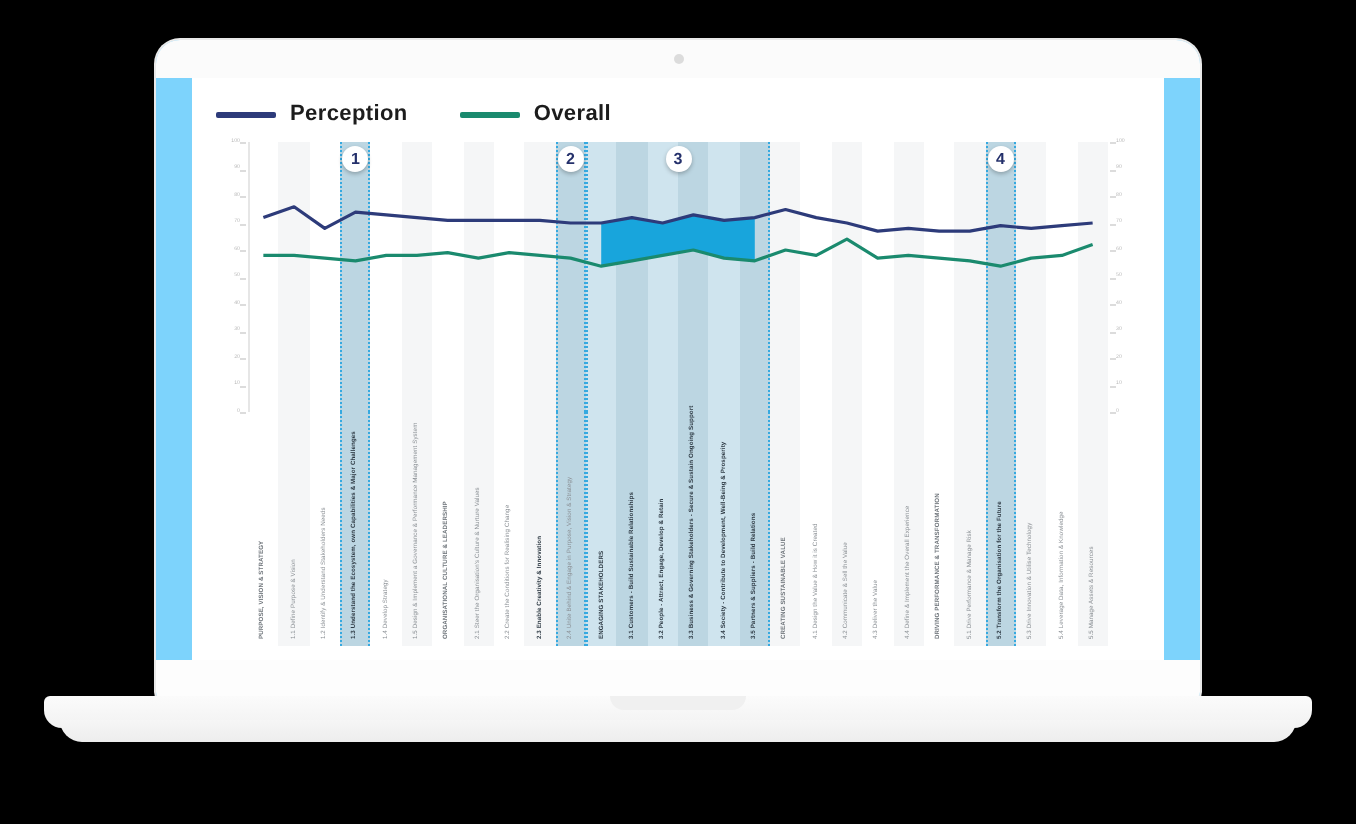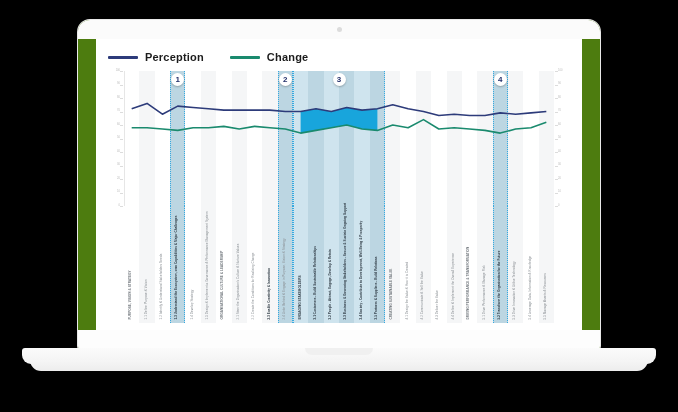--- a/index.html
+++ b/index.html
@@ -3,21 +3,21 @@
 <meta charset="utf-8">
 <style>
   html,body{margin:0;padding:0;background:#000;}
   body{width:678px;height:412px;overflow:hidden;font-family:"Liberation Sans",sans-serif;}
 
   #stage{position:relative;width:678px;height:412px;background:#000;}
 
   
   .laptop-lid{
     position:absolute;left:78px;top:20px;width:522px;height:330px;
-    background:#4d7c0f;border-radius:12px 12px 4px 4px;
+    background:#7dd3fc;border-radius:12px 12px 4px 4px;
     box-shadow:0 0 0 1px #e9e9e9;
   }
   .bezel-top{position:absolute;left:0;top:0;width:100%;height:19px;background:#fbfbfb;border-radius:12px 12px 0 0;}
   .camera{position:absolute;left:50%;top:7px;width:5px;height:5px;margin-left:-2.5px;border-radius:50%;background:#dcdcdc;}
   .screen{
     position:absolute;left:18px;top:19px;width:486px;height:291px;
     background:#ffffff;overflow:hidden;
   }
   .bezel-bottom{position:absolute;left:0;bottom:0;width:100%;height:20px;background:#fdfdfd;border-radius:0 0 4px 4px;}
 
@@ -108,21 +108,21 @@
     <div class="screen">
       <div class="chart-wrap">
 
         <div class="legend">
           <div class="legend-item">
             <span class="legend-swatch" style="background:#2d3b7a"></span>
             <span class="legend-label">Perception</span>
           </div>
           <div class="legend-item">
             <span class="legend-swatch" style="background:#1a8a6e"></span>
-            <span class="legend-label">Change</span>
+            <span class="legend-label">Overall</span>
           </div>
         </div>
 
         <div class="plot">
           <div class="axis left" id="axis-left">
               <div class="tick" style="top: 0px;"></div>
               <div class="tick-label" style="top: -1.5px;">100</div>
               <div class="tick" style="top: 13.5px;"></div>
               <div class="tick-label" style="top: 12px;">90</div>
               <div class="tick" style="top: 27px;"></div>

